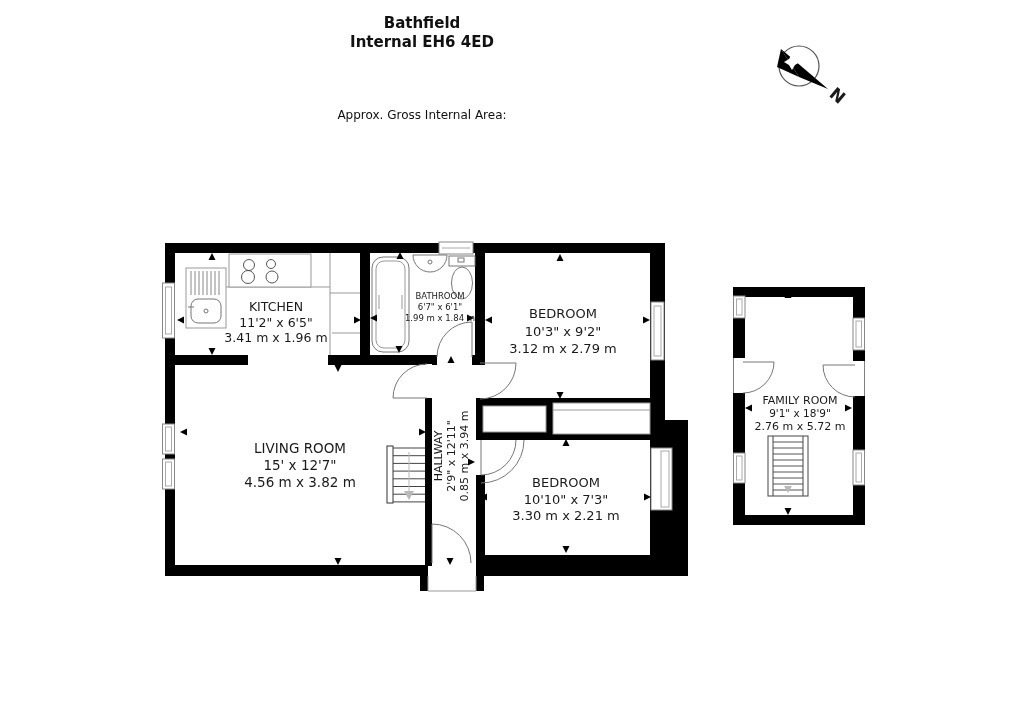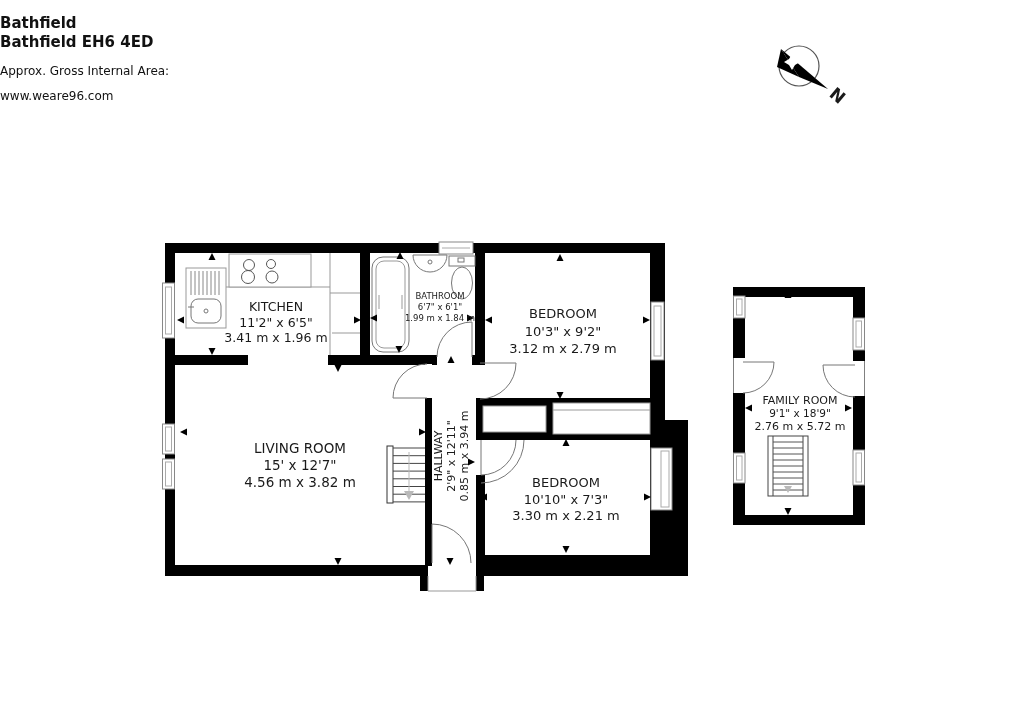--- a/index.html
+++ b/index.html
@@ -1,36 +1,35 @@
 <!DOCTYPE html>
 <html><head>
 <meta charset="utf-8">
 <style>
   html,body{margin:0;padding:0;background:#fff;}
   .page{position:relative;width:1024px;height:725px;background:#ffffff;overflow:hidden;
         font-family:"DejaVu Sans","Liberation Sans",sans-serif;color:#111;}
-  .header{position:absolute;top:14px;left:0;width:812px;text-align:left;}
+  .header{position:absolute;top:14px;left:16px;width:812px;text-align:center;}
   .header .title{font-size:15px;font-weight:bold;line-height:19px;color:#111;}
-  .header .sub{font-size:12px;line-height:15px;color:#111;}
+  .header .sub{font-size:12px;line-height:15px;color:#111;margin-top:44px;}
   .gap12{height:12px;} .gap10{height:10px;}
   svg text{fill:#1a1a1a;}
   .roomname{font-size:13px;}
 </style>
 </head>
 <body>
 
 <div class="page">
 
   <div class="header">
     <div class="title">Bathfield</div>
-    <div class="title">Bathfield EH6 4ED</div>
+    <div class="title">Internal EH6 4ED</div>
     <div class="gap12"></div>
     <div class="sub">Approx. Gross Internal Area:</div>
     <div class="gap10"></div>
-    <div class="sub">www.weare96.com</div>
   </div>
 
   <svg id="plan" width="1024" height="725" viewBox="0 0 1024 725" style="position:absolute;top:0;left:0;">
 
     <g>
       <circle cx="799" cy="66" r="20" fill="#fff" stroke="#555" stroke-width="1.2"></circle>
       <polygon points="781,49 828,89 799,77" fill="#000"></polygon>
       <polygon points="781,49 799,77 777,67" fill="#000"></polygon>
       <path d="M792,54 L795,59 L800,62 L795,65 L792,70 L789,65 L784,62 L789,59 Z" fill="#fff"></path>
       <text x="832" y="97" font-size="17" font-weight="bold" transform="rotate(40 832 91)">N</text>

